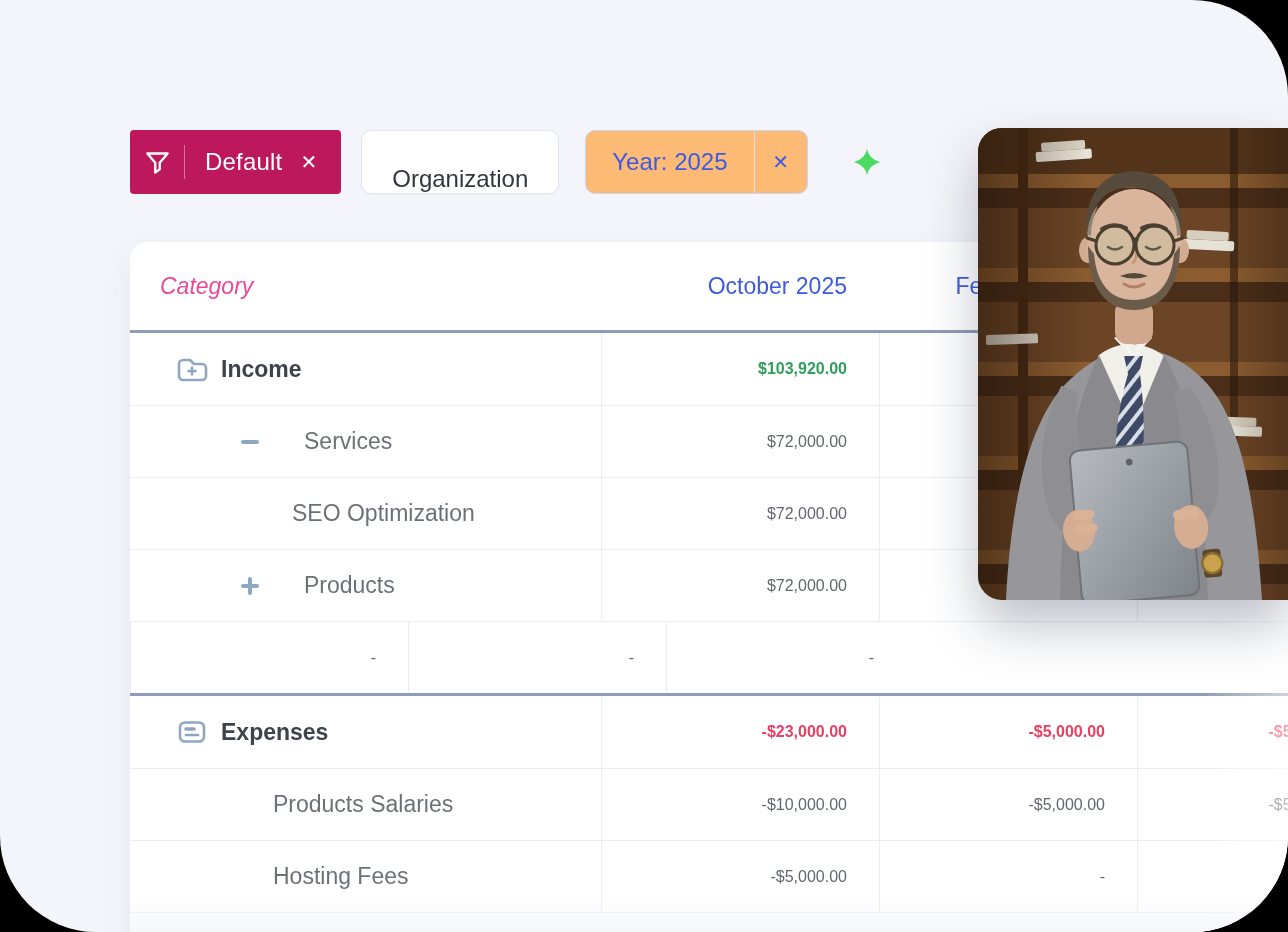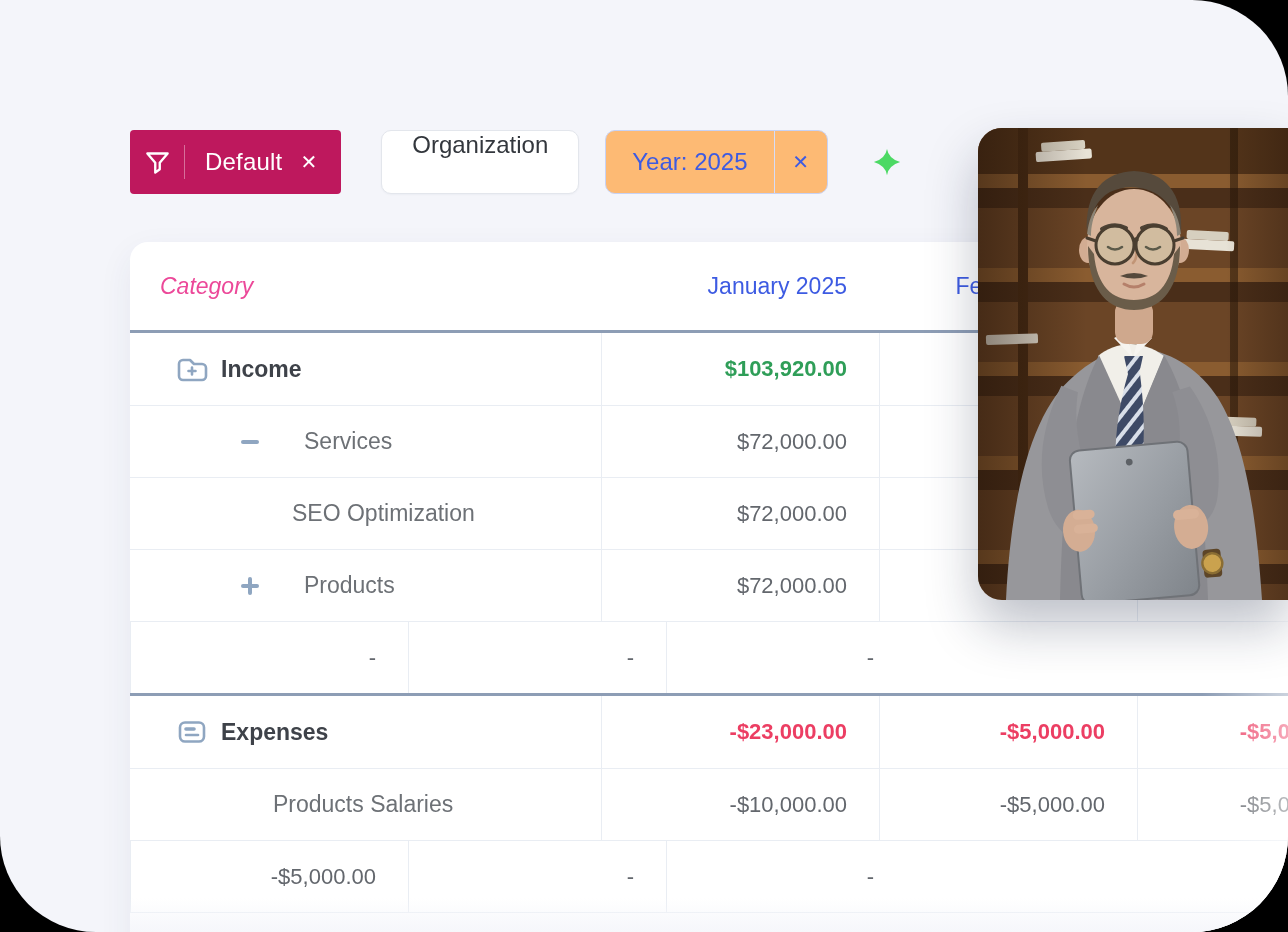--- a/index.html
+++ b/index.html
@@ -13,22 +13,22 @@
   .filter-bar { position:absolute; left:130px; top:130px; height:64px; display:flex; align-items:center; }
   .chip-default{
     display:flex; align-items:center; height:64px; background:#be185d; color:#fff;
     border-radius:4px; padding-right:20px; cursor:pointer;
   }
   .chip-default .funnel-box{ width:54px; display:flex; justify-content:center; align-items:center; }
   .chip-default .chip-divider{ width:1px; height:34px; background:rgba(255,255,255,.38); }
   .chip-default .chip-text{ margin:0 14px 0 20px; font-size:24px; font-weight:500; letter-spacing:.2px; }
   .chip-close{ font-size:20px; line-height:1; padding:4px; cursor:pointer; }
   .btn-org{
-    margin-left:40px; height:62px; background:#fff; border:1px solid #E3E6EC; border-radius:10px;
-    display:flex; align-items:flex-start; padding:0 30px; font-size:24px; color:#33373D; cursor:pointer;
+    margin-left:20px; height:62px; background:#fff; border:1px solid #E3E6EC; border-radius:10px;
+    display:flex; align-items:flex-end; padding:0 30px; font-size:24px; color:#33373D; cursor:pointer;
     box-shadow:0 1px 2px rgba(30,40,70,.04);
   }
   .chip-year{
     margin-left:26px; height:62px; background:#fdba74; border:1.5px solid #C7D2F5; border-radius:10px;
     display:flex; align-items:stretch; color:#3D5BE2; font-size:24px; overflow:hidden;
   }
   .chip-year .seg-label{ display:flex; align-items:center; padding:0 26px; }
   .chip-year .seg-close{
     display:flex; align-items:center; justify-content:center; width:52px;
     border-left:1.5px solid #D6DDF8; font-size:20px; cursor:pointer;
@@ -53,21 +53,21 @@
 
   .cell-label{ width:471px; box-sizing:border-box; display:flex; align-items:center; gap:16px; font-size:23px; color:#6D7176; cursor:pointer; }
   .cell-label.lvl0{ padding-left:46px; font-weight:600; color:#3E4249;gap:13px; }
   .cell-label.lvl1{ padding-left:143px;gap:44px; }
   .cell-label.lvl1.has-icon{ padding-left:110px; }
   .cell-label.lvl2{ padding-left:162px; }
   .row-icon{ display:flex; align-items:center; }
 
   .cell-val{
     box-sizing:border-box; display:flex; align-items:center; justify-content:flex-end;
-    padding-right:32px; border-left:1px solid #E9EDF3; font-size:22px; color:#63676D;
+    padding-right:32px; border-left:1px solid #E9EDF3; font-size:16px; color:#63676D;
   }
   .v-income{ color:#2F9E58; font-weight:600; }
   .v-expense{ color:#EC3E63; font-weight:600; }
 
   
   .bottom-fade{
     position:absolute; left:130px; right:0; top:898px; height:34px; z-index:3; pointer-events:none;
     background:linear-gradient(180deg, rgba(246,247,251,0) 0%, rgba(246,247,251,.95) 90%);
   }
   .right-fade{
@@ -110,21 +110,21 @@
   <span class="sparkle-wrap">
     <svg width="30" height="30" viewBox="0 0 32 32">
       <path d="M16 2 Q17.7 12.3 30 16 Q17.7 19.7 16 30 Q14.3 19.7 2 16 Q14.3 12.3 16 2 Z" fill="#4CD964"></path>
     </svg>
   </span>
 </div>
 
 <div class="card">
   <div class="t-header">
     <div class="h-cat">Category</div>
-    <div class="h-m w0">January 2025</div>
+    <div class="h-m w0">October 2025</div>
     <div class="h-m w1">February 2025</div>
     <div class="h-m w2">March 2025</div>
   </div>
   <div id="tbody">
       <div class="t-row income-total">
         <div class="cell-label lvl0 has-icon">
           <span class="row-icon">
             <svg width="32" height="28" viewBox="0 0 32 28" fill="none" stroke="#8FA6C1" stroke-width="2.6" stroke-linejoin="round" stroke-linecap="round">
               <path d="M3 9a4 4 0 0 1 4-4h7l4 4h8a4 4 0 0 1 4 4v8a4 4 0 0 1-4 4H7a4 4 0 0 1-4-4Z"></path>
               <path d="M16 12.5v7M12.5 16h7"></path>
@@ -193,20 +193,23 @@
       </div>
       <div class="t-row">
         <div class="cell-label lvl1">
           <span>Products Salaries</span>
         </div>
         <div class="cell-val w0">-$10,000.00</div>
         <div class="cell-val w1">-$5,000.00</div>
         <div class="cell-val w2">-$5,000.00</div>
       </div>
       <div class="t-row">
+        <div class="cell-label lvl1">
+          <span>Hosting Fees</span>
+        </div>
         <div class="cell-val w0">-$5,000.00</div>
         <div class="cell-val w1">-</div>
         <div class="cell-val w2">-</div>
       </div>
       <div class="t-row spacer"></div>
     </div>
 </div>
 
 <div class="right-fade"></div>
 <div class="bottom-fade"></div>

